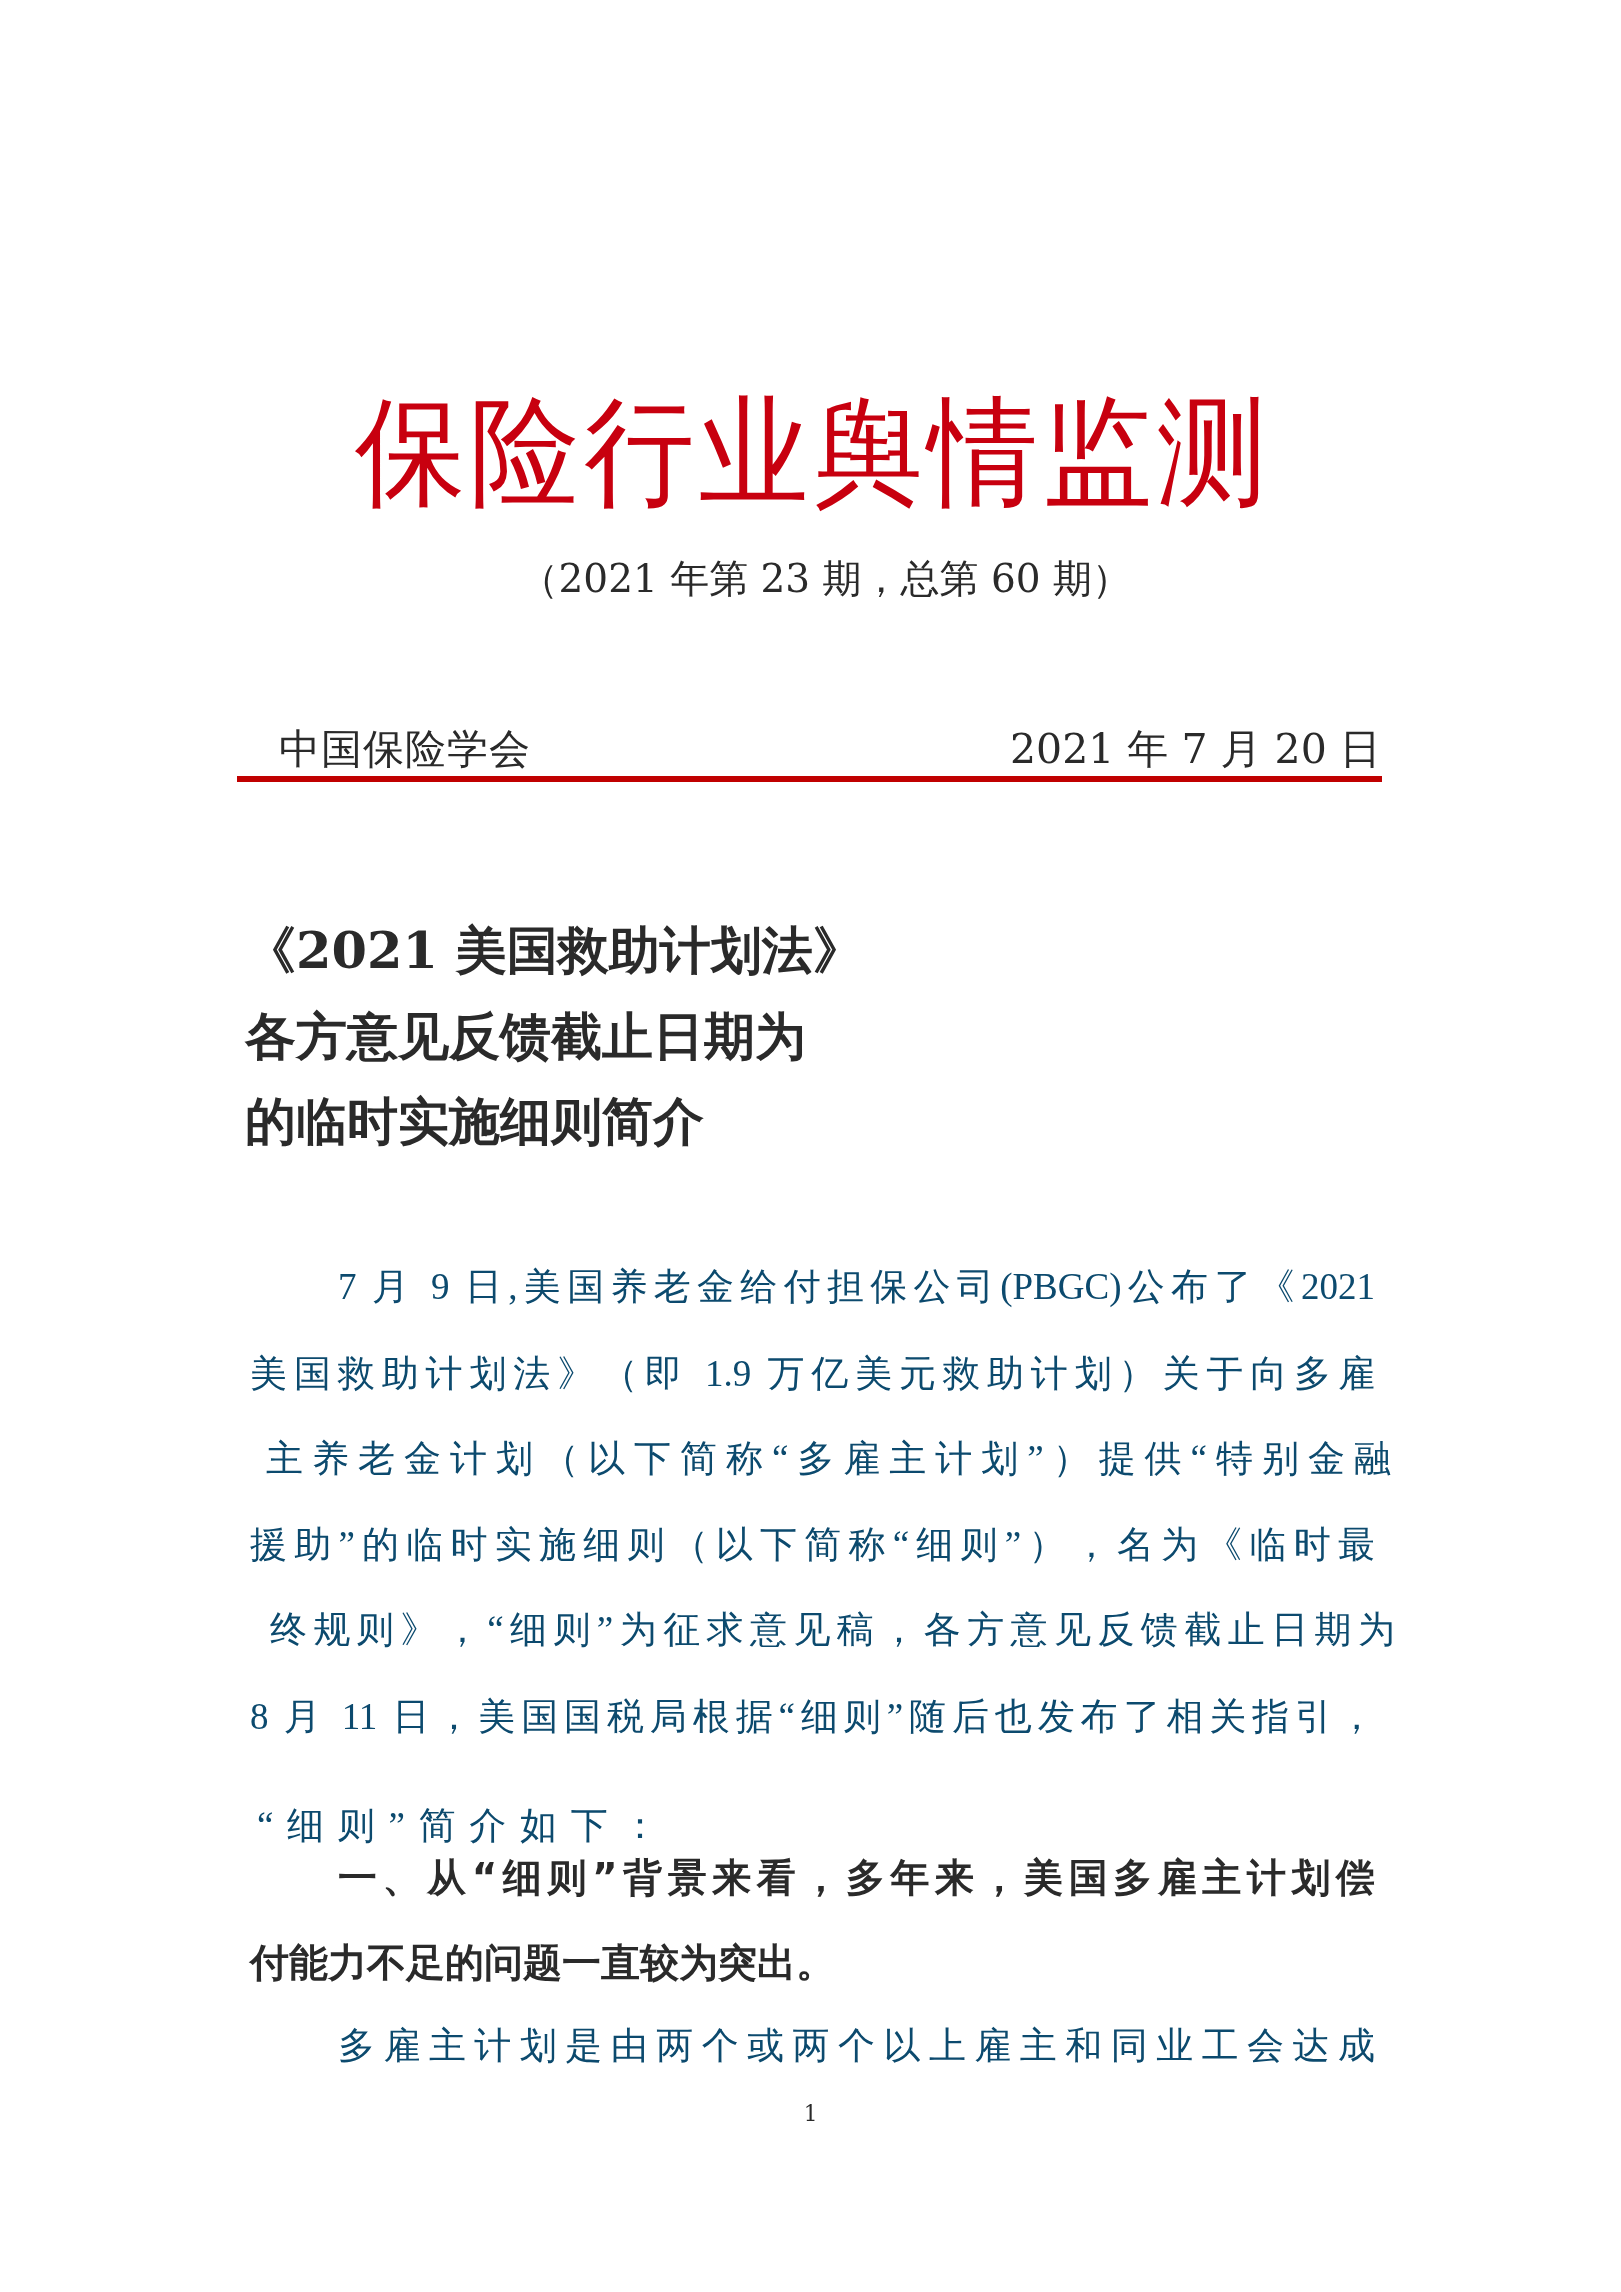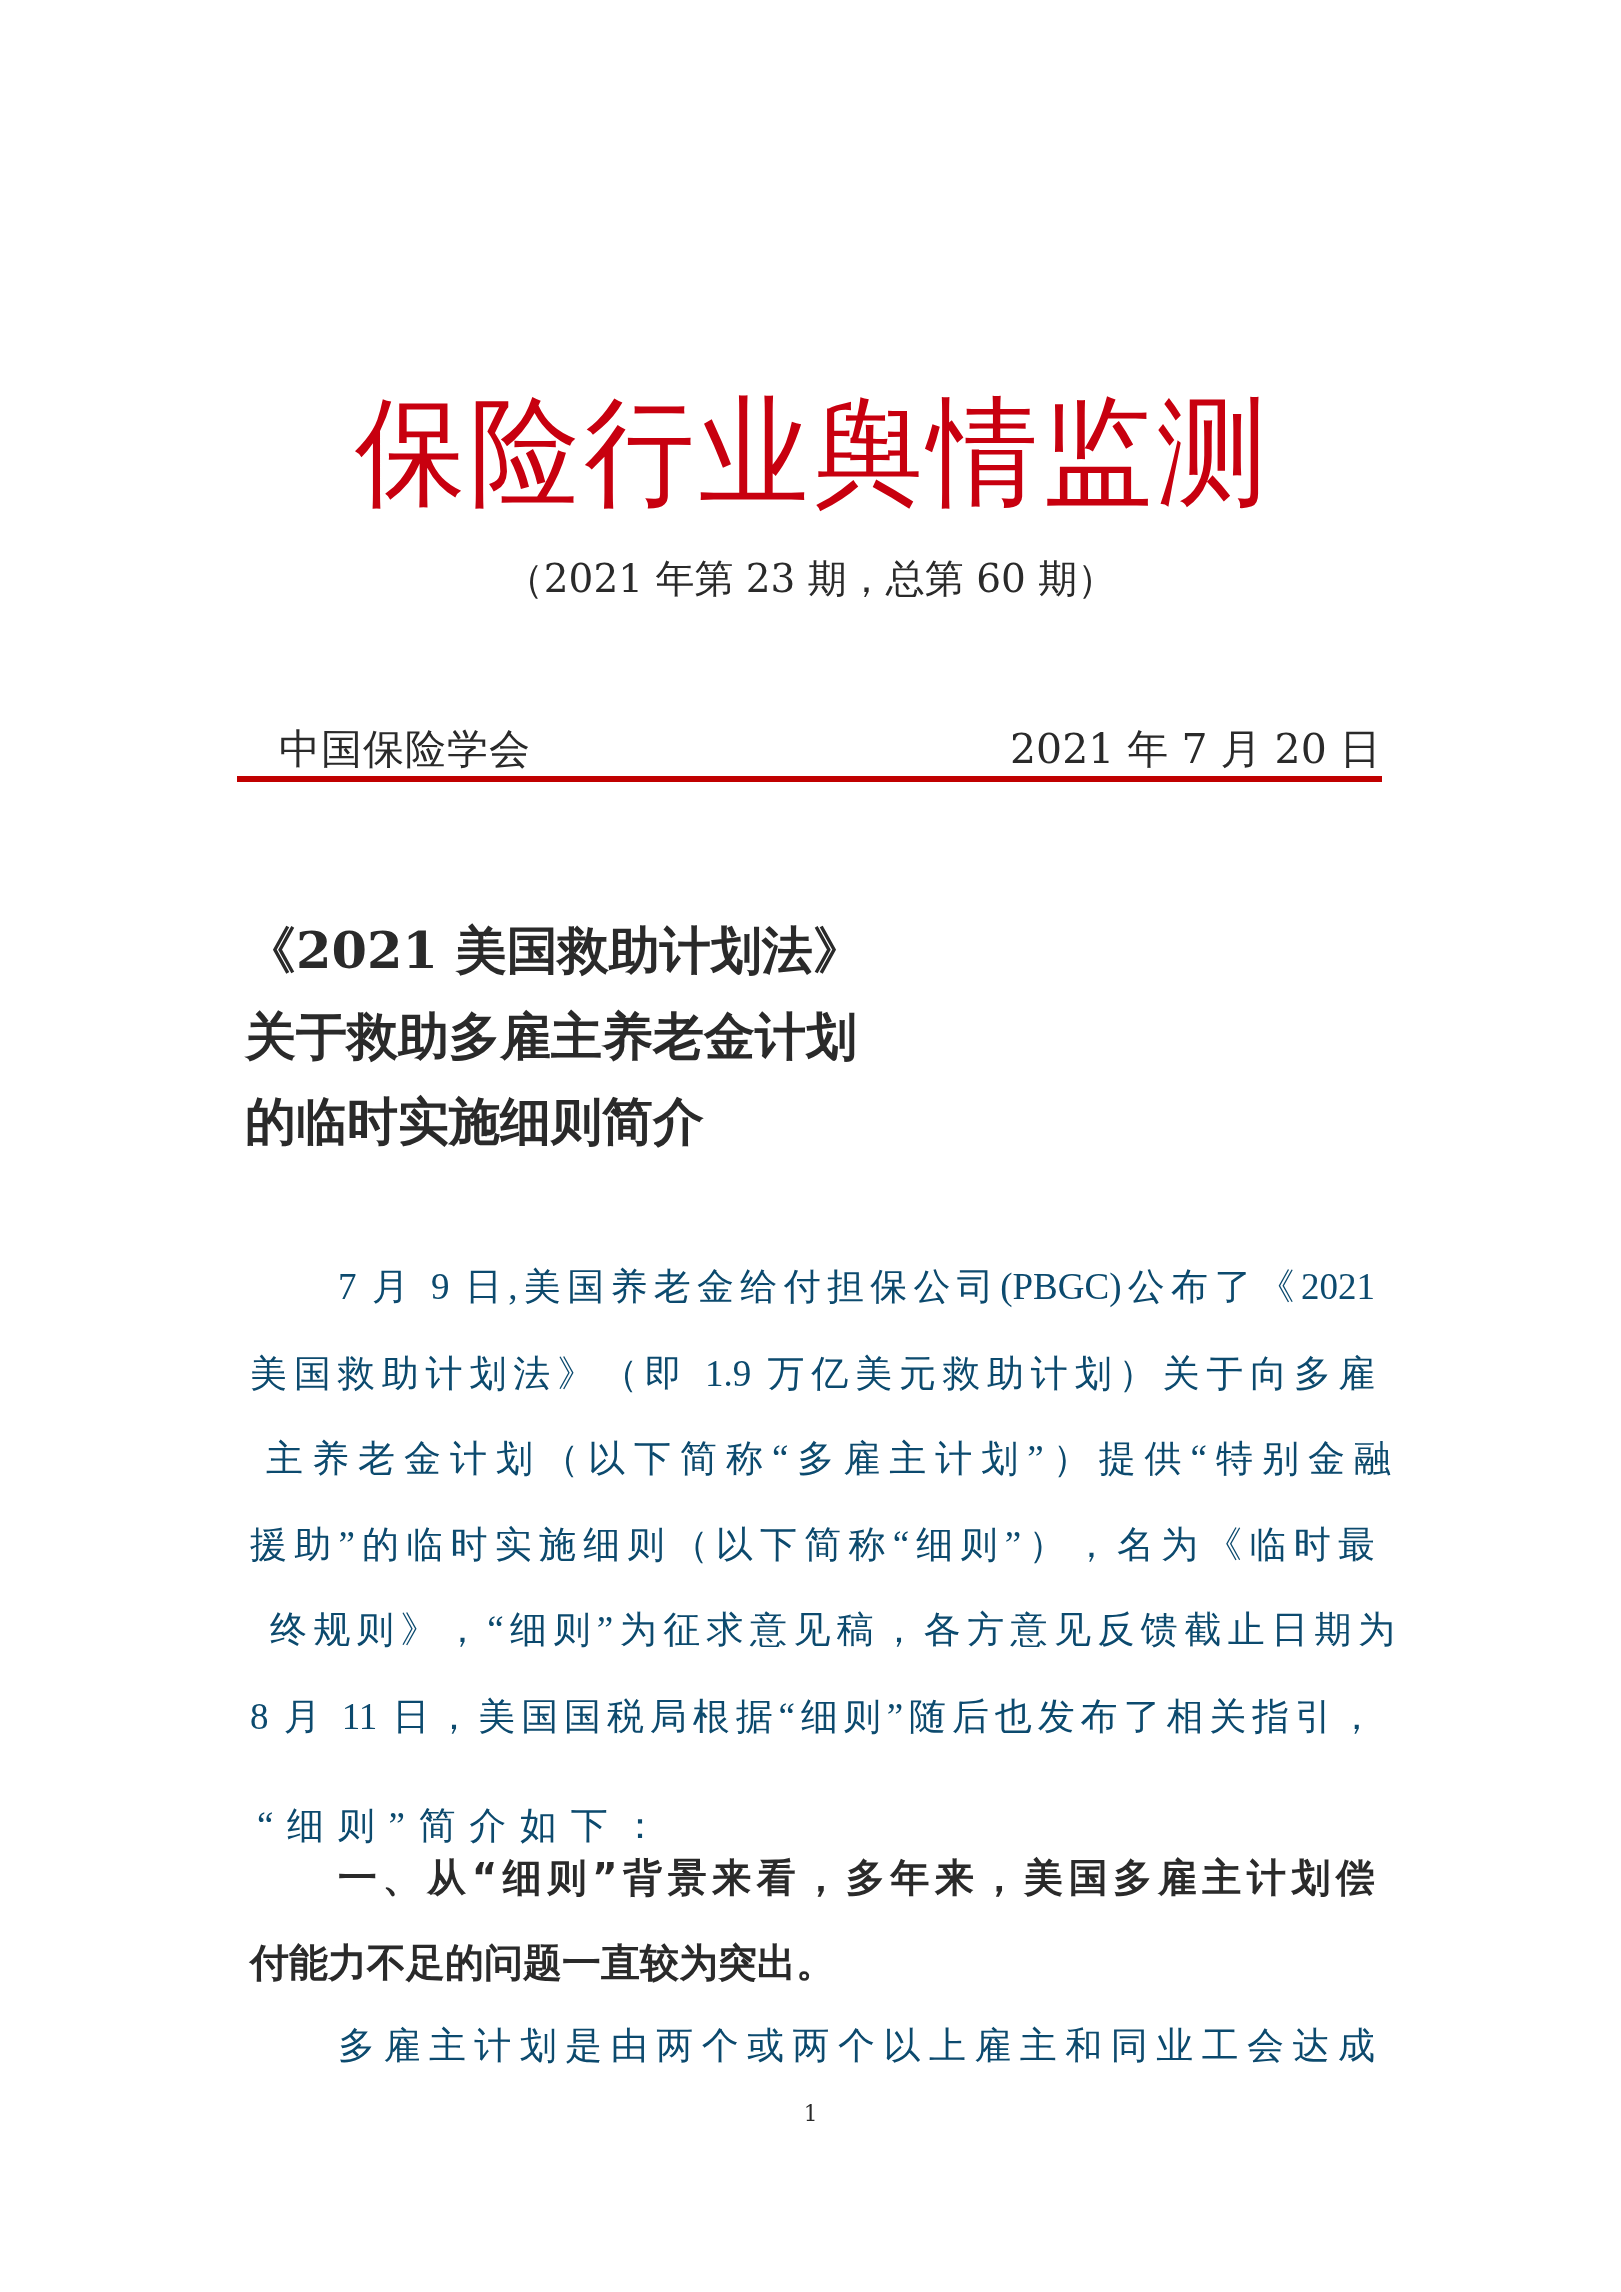--- a/index.html
+++ b/index.html
@@ -9,21 +9,21 @@
   .sans { font-family: "DejaVu Sans", "Liberation Sans", sans-serif; }
 
   #masthead {
     left: 355px; top: 384px; width: 912px; height: 127px;
     color: #c8000f; font-size: 110px; line-height: 127px;
     text-align: justify; text-align-last: justify;
     font-weight: normal; transform: scaleY(1.08); transform-origin: top;
   }
   #issue {
     left: 490px; top: 555px; width: 641px; height: 47px;
-    font-size: 39px; line-height: 47px; color: #2a2a2a; text-align: center;
+    font-size: 39px; line-height: 47px; color: #2a2a2a; text-align: right;
   }
   #org {
     left: 279px; top: 725px; height: 49px; font-size: 41px; line-height: 49px;
     color: #2a2a2a; letter-spacing: 1px;
   }
   #pubdate {
     left: 1010px; top: 725px; width: 338px; height: 49px; font-size: 41px; line-height: 49px;
     color: #2a2a2a; text-align: right;
   }
   #redline {
@@ -52,21 +52,21 @@
 <body>
 
 <h1 id="masthead" class="abs serif">保险行业舆情监测</h1>
 <div id="issue" class="abs serif">（2021 年第 23 期，总第 60 期）</div>
 
 <div id="org" class="abs serif">中国保险学会</div>
 <div id="pubdate" class="abs serif">2021 年 7 月 20 日</div>
 <div id="redline" class="abs"></div>
 
 <h2 class="abs serif art-title" style="top:919px;">《2021 美国救助计划法》</h2>
-<h2 class="abs sans art-title" style="top:1005px;">关于救助多雇主养老金计划</h2>
+<h2 class="abs sans art-title" style="top:1005px;">各方意见反馈截止日期为</h2>
 <h2 class="abs sans art-title" style="top:1090px;">的临时实施细则简介</h2>
 
 <div>
   <p class="abs serif body-line" style="left:338px; width:1037px; top:1262px;">7 月 9 日,美国养老金给付担保公司(PBGC)公布了《2021</p>
   <p class="abs serif body-line" style="left:250px; width:1125px; top:1349px;">美国救助计划法》（即 1.9 万亿美元救助计划）关于向多雇</p>
   <p class="abs serif body-line" style="left:250px; width:1125px; top:1434px;margin-left:16px;">主养老金计划（以下简称“多雇主计划”）提供“特别金融</p>
   <p class="abs serif body-line" style="left:250px; width:1125px; top:1520px;">援助”的临时实施细则（以下简称“细则”），名为《临时最</p>
   <p class="abs serif body-line" style="left:250px; width:1125px; top:1605px;margin-left:20px;">终规则》，“细则”为征求意见稿，各方意见反馈截止日期为</p>
   <p class="abs serif body-line" style="left:250px; width:1125px; top:1692px;">8 月 11 日，美国国税局根据“细则”随后也发布了相关指引，</p>
   <p class="abs serif body-line last" style="left:257px; width:412px; top:1777px; letter-spacing:13.7px;margin-top:24px;">“细则”简介如下：</p>

